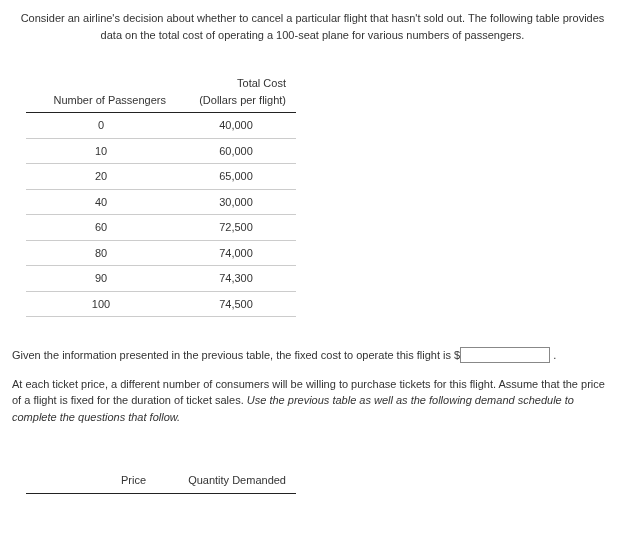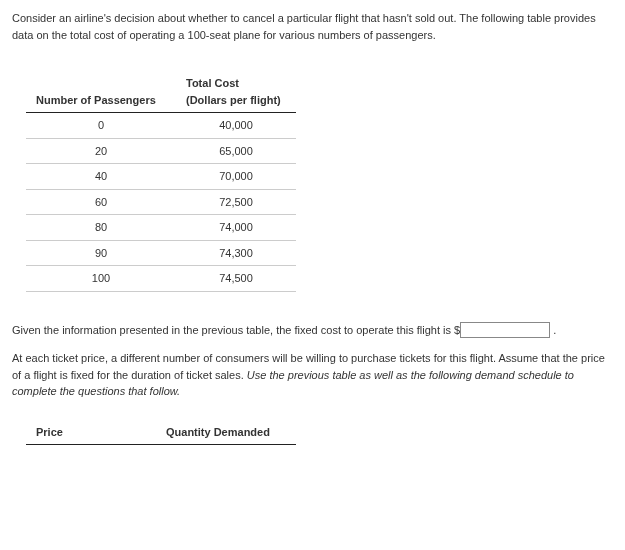--- a/index.html
+++ b/index.html
@@ -6,39 +6,39 @@
     body {
       font-family: Verdana, Geneva, sans-serif;
       font-size: 11px;
       color: #333;
       margin: 0;
       padding: 10px 12px;
       width: 625px;
       background: #fff;
       line-height: 1.5;
     }
-    .intro { margin-bottom: 28px; }
+    .intro { margin-bottom: 28px; text-align: center; }
     table {
       border-collapse: collapse;
       margin: 0 0 4px 14px;
     }
     th {
-      font-weight: bold;
-      text-align: left;
+      font-weight: normal;
+      text-align: right;
       padding: 4px 10px;
       border-bottom: 1px solid #222;
       vertical-align: bottom;
     }
     td {
       text-align: center;
       padding: 4px 10px;
       border-bottom: 1px solid #ccc;
     }
     .mid-text { margin: 30px 0 12px 0; }
-    .instr { margin-bottom: 20px; }
+    .instr { margin-bottom: 43px; }
     .italics { font-style: italic; }
     input.fill {
       width: 90px;
       border: 1px solid #888;
       font-size: 11px;
       padding: 1px 3px;
       height: 16px;
       vertical-align: baseline;
     }
     .col-passengers { width: 150px; }
@@ -60,26 +60,30 @@
         <span>(Dollars per flight)</span>
       </th>
     </tr>
   </thead>
   <tbody>
       <tr>
         <td>0</td>
         <td>40,000</td>
       </tr>
       <tr>
+        <td>10</td>
+        <td>60,000</td>
+      </tr>
+      <tr>
         <td>20</td>
         <td>65,000</td>
       </tr>
       <tr>
         <td>40</td>
-        <td>70,000</td>
+        <td>30,000</td>
       </tr>
       <tr>
         <td>60</td>
         <td>72,500</td>
       </tr>
       <tr>
         <td>80</td>
         <td>74,000</td>
       </tr>
       <tr>

